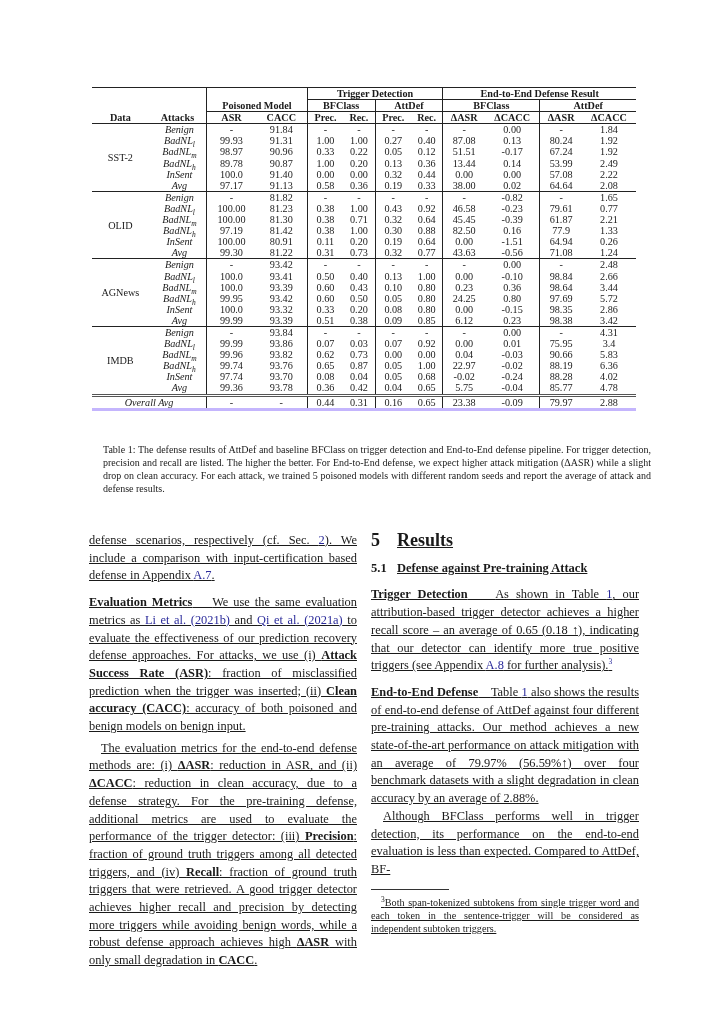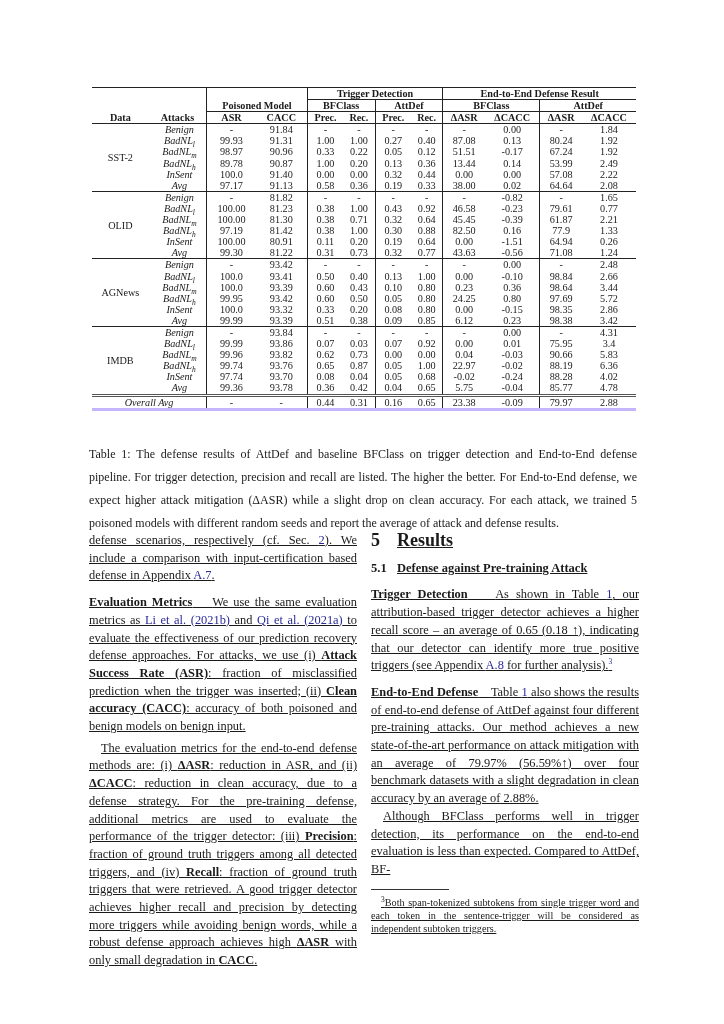--- a/index.html
+++ b/index.html
@@ -11,21 +11,21 @@
   table.res th { font-weight:bold; }
   .top-rule { border-top:1px solid #222; }
   .bl { border-left:1px solid #222; }
   .bb { border-bottom:1px solid #222; }
   .bt { border-top:1px solid #222; }
   .dbl { border-top:3px double #555; }
   .bot-rule { border-bottom:3px solid #c4b5fd; }
   .it { font-style:italic; text-align:left; padding-left:6px !important; }
   .b { font-weight:bold; }
   .dataset { text-align:center; vertical-align:middle; }
-  .caption { position:absolute; left:89px; top:443px; width:548px; font-size:12px; line-height:23px; text-align:justify; }
+  .caption { position:absolute; left:103px; top:443px; width:548px; font-size:10px; line-height:13px; text-align:justify; }
   .col { position:absolute; top:532px; width:268px; font-size:12.4px; line-height:17.7px; text-align:justify;text-decoration:underline; }
   .col.left { left:89px; }
   .col.right { left:371px; }
   .col p { margin:0; }
   .indent { text-indent:12px; }
   .gap { margin-top:9px !important; }
   .runin { font-weight:bold; }
   a.ref { color:#2a2a9a; text-decoration:none; }
   .h1 { font-weight:bold; font-size:18px; margin:0 0 10px 0 !important; }
   .h2 { font-weight:bold; font-size:12.5px; margin:0 0 6px 0 !important; }

